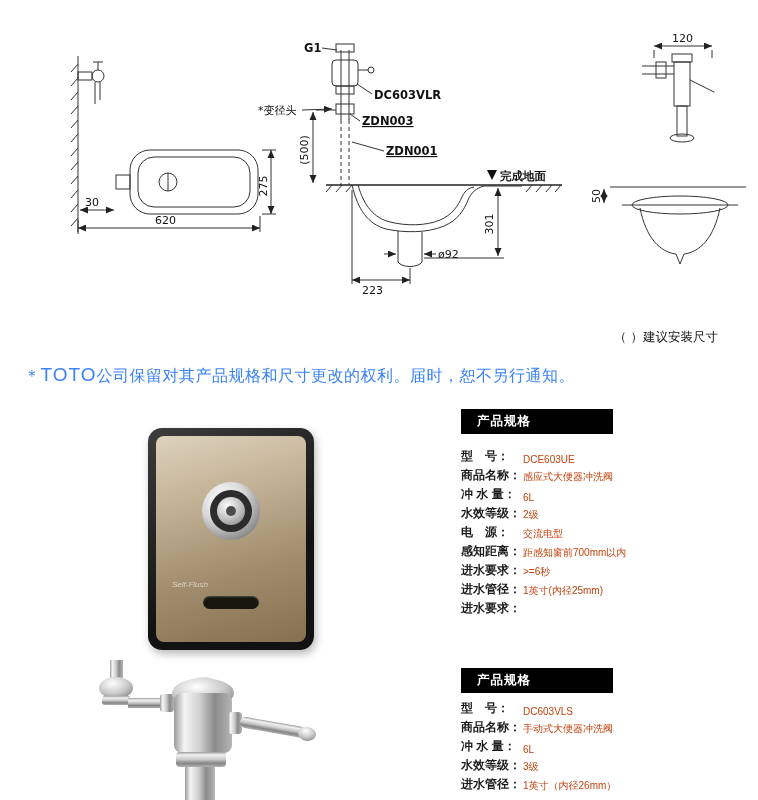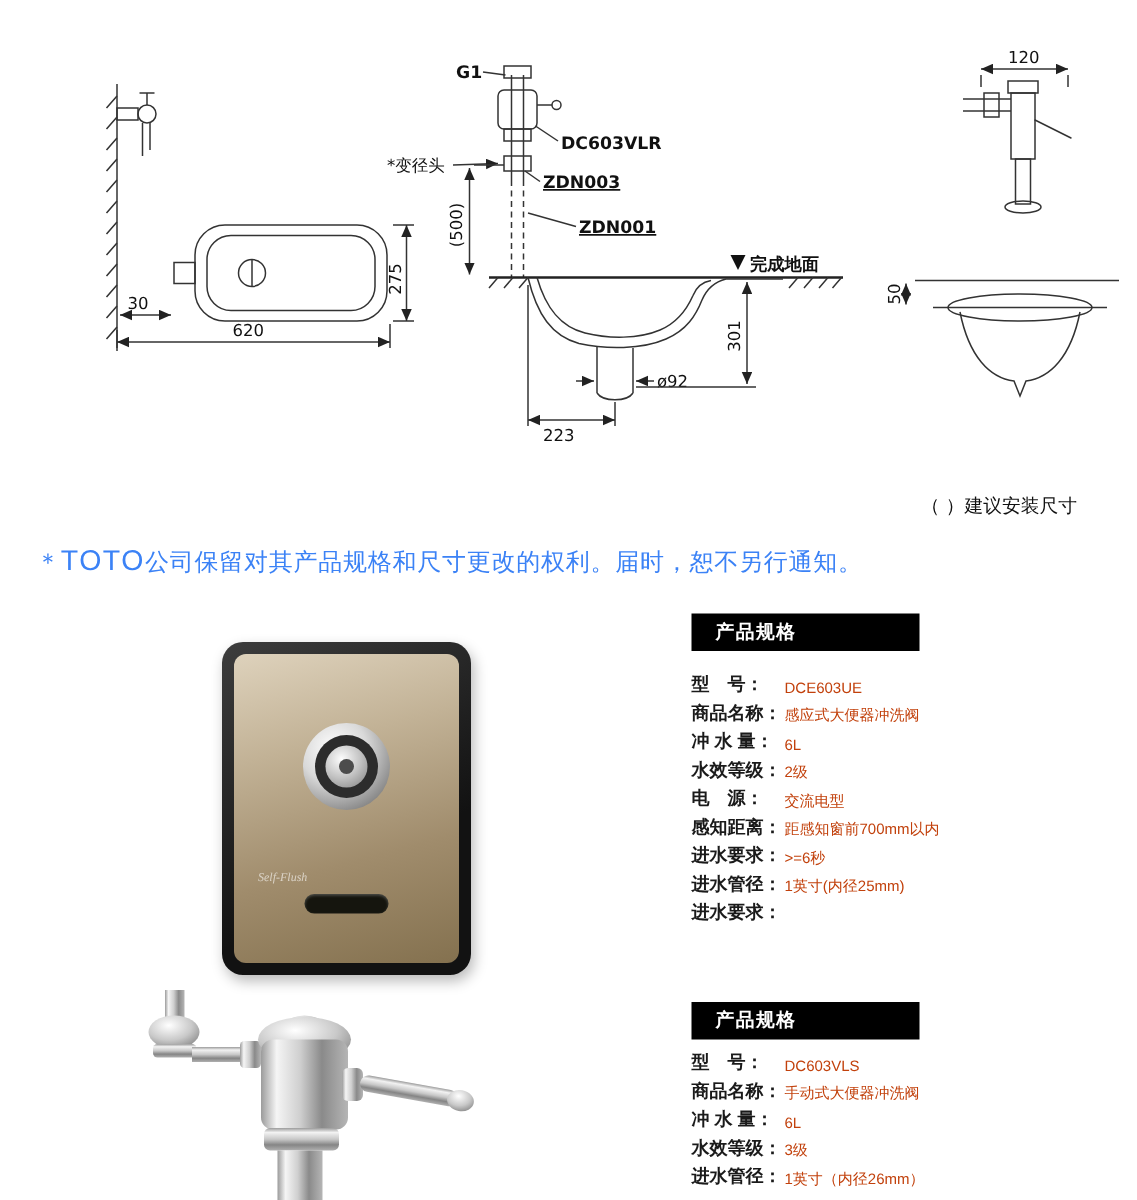--- a/index.html
+++ b/index.html
@@ -22,21 +22,21 @@
   
   .disclaimer { position:absolute; left:24px; top:364px; font-size:16px; font-weight:normal; color:#3b82f6; letter-spacing:0.5px; white-space:nowrap; }
   .disclaimer .brand { font-size:19px; letter-spacing:1px; }
 
   
   .photo1 { position:absolute; left:30px; top:402px; width:415px; height:250px; background:#fff; }
   .sensor-panel { position:absolute; left:118px; top:26px; width:166px; height:222px;
     background:linear-gradient(150deg,#3d3d3d,#121212 65%); border-radius:14px;
     box-shadow:2px 4px 9px rgba(0,0,0,0.28); }
   .panel-face { position:absolute; left:8px; top:8px; right:8px; bottom:8px; border-radius:8px;
-    background:linear-gradient(165deg,#ded2bc 0%,#c2b296 30%,#a08c6c 65%,#84714f 100%);font-family:Liberation Serif, serif; }
+    background:linear-gradient(165deg,#ded2bc 0%,#c2b296 30%,#a08c6c 65%,#84714f 100%); }
   .panel-button { position:absolute; left:50%; top:46px; transform:translateX(-50%); width:58px; height:58px; border-radius:50%;
     background:radial-gradient(circle at 35% 30%,#ffffff,#d9d9d9 40%,#8f8f8f 75%,#565656); }
   .btn-ring { position:absolute; left:8px; top:8px; width:42px; height:42px; border-radius:50%; background:#2c2c2c; }
   .btn-core { position:absolute; left:15px; top:15px; width:28px; height:28px; border-radius:50%;
     background:radial-gradient(circle at 38% 32%,#fdfdfd,#c2c2c2 50%,#7d7d7d); }
   .btn-dot { position:absolute; left:24px; top:24px; width:10px; height:10px; border-radius:50%; background:#4c4c4c; }
   .panel-brand { position:absolute; left:16px; top:144px; font-size:8px; font-style:italic; color:rgba(255,255,255,0.6); }
   .sensor-window { position:absolute; left:50%; transform:translateX(-50%); top:160px; width:56px; height:13px; border-radius:7px;
     background:#15150e; box-shadow:inset 0 1px 2px rgba(255,255,255,0.25); }
 

